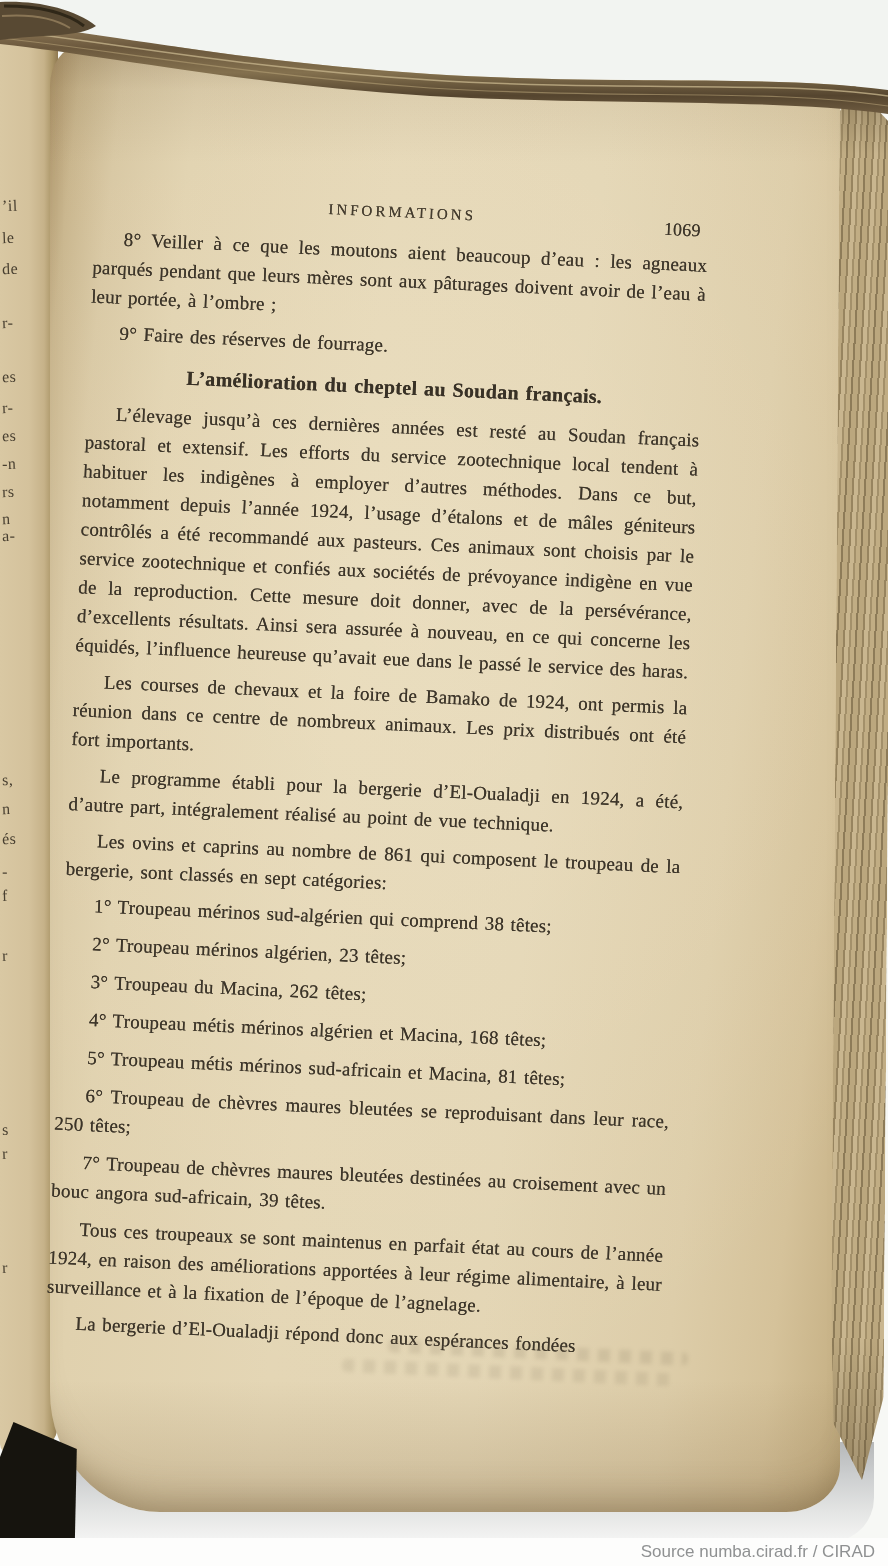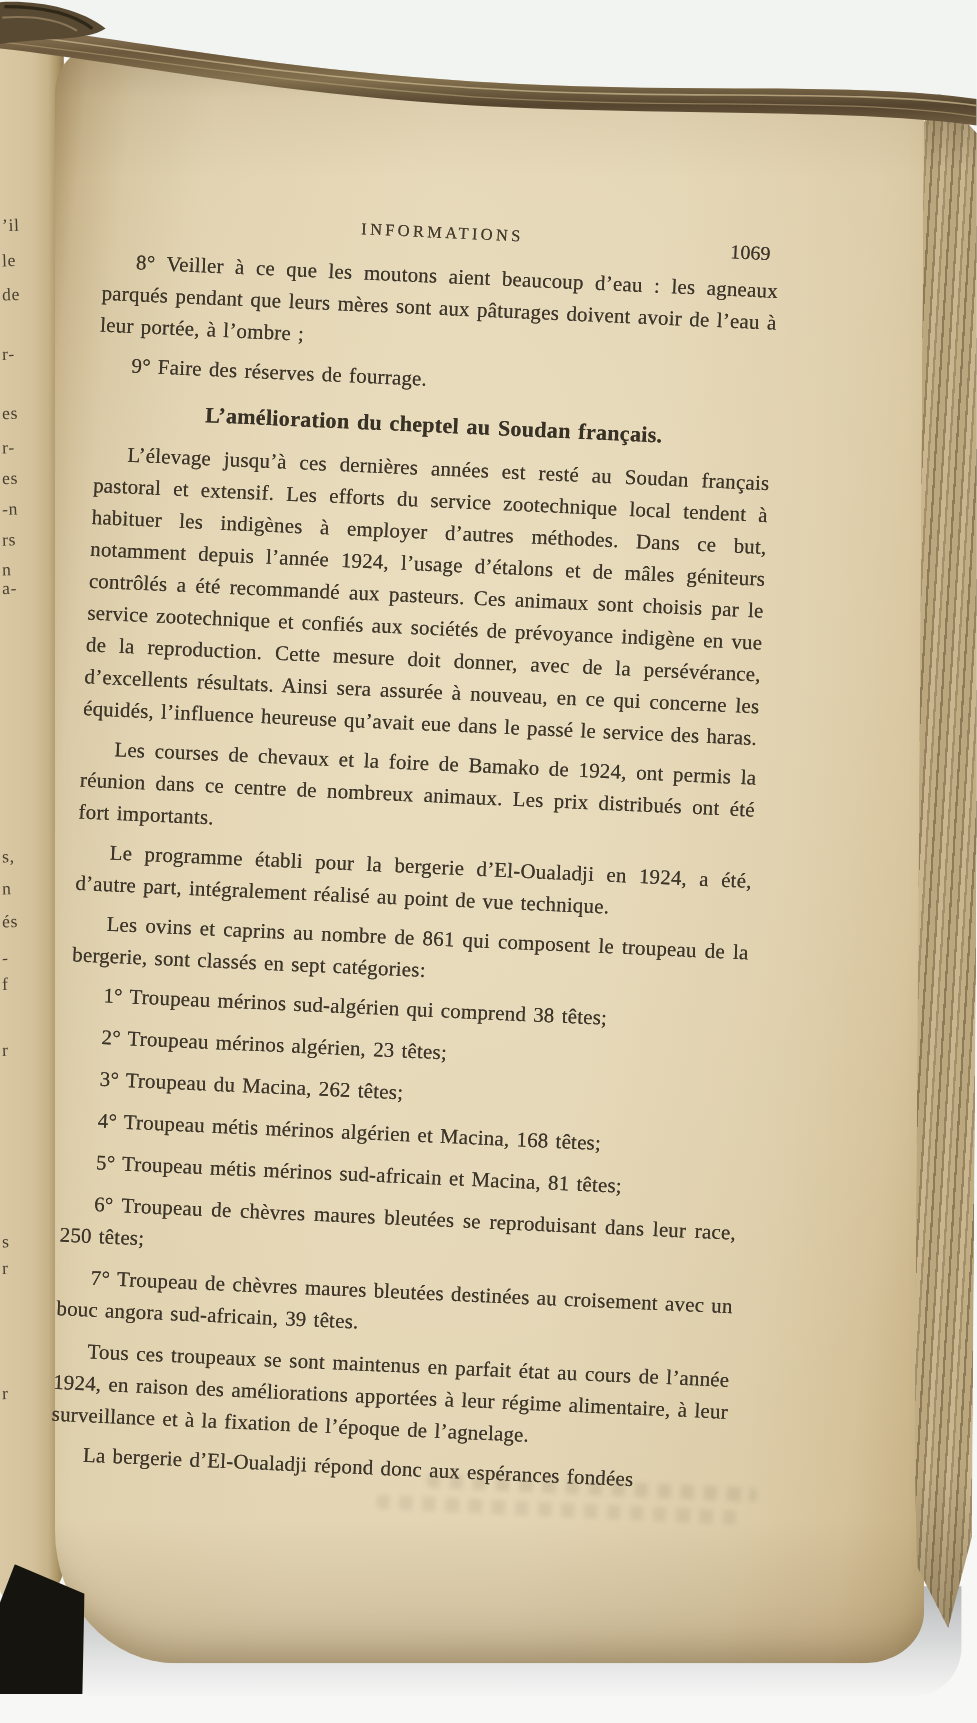--- a/index.html
+++ b/index.html
@@ -196,14 +196,17 @@
 
     <path d="M0,22 C110,34 240,62 430,74 C620,86 770,74 888,90 L888,114 C770,98 620,106 430,96 C240,84 110,56 0,44 Z" fill="url(#bandGrad)"></path>
     <path d="M0,30 C110,42 240,68 430,80 C620,92 770,80 888,96" stroke="#c3b28a" stroke-width="1.5" fill="none" opacity=".8"></path>
     <path d="M0,38 C110,50 240,74 430,88 C620,100 770,88 888,106" stroke="#b4a076" stroke-width="1.2" fill="none" opacity=".6"></path>
 
     <path d="M0,2 C34,0 74,8 96,26 C78,38 40,34 0,40 Z" fill="#584933"></path>
     <path d="M4,6 C36,6 66,12 84,26" stroke="#2f2718" stroke-width="3" fill="none"></path>
     <path d="M2,16 C30,14 54,18 70,28" stroke="#8a7656" stroke-width="2" fill="none"></path>
   </svg>
 
+  <div class="attribution">
+    <span>Source numba.cirad.fr / CIRAD</span>
+  </div>
 
 </div>
 
 </body></html>

